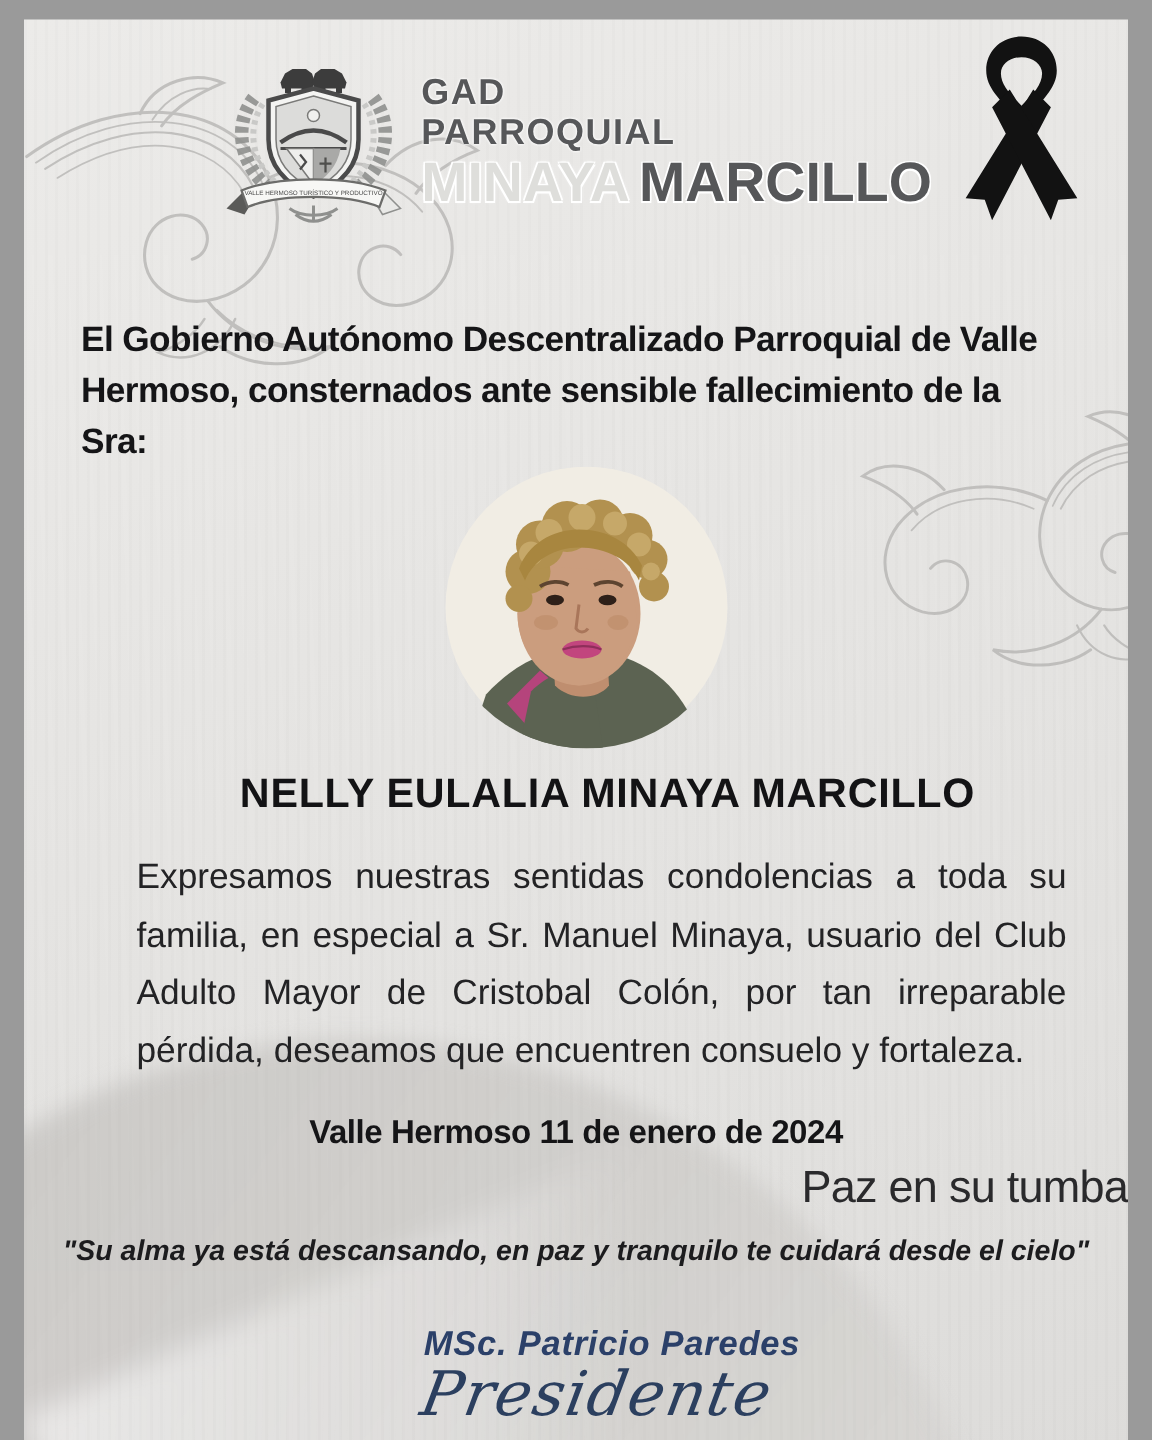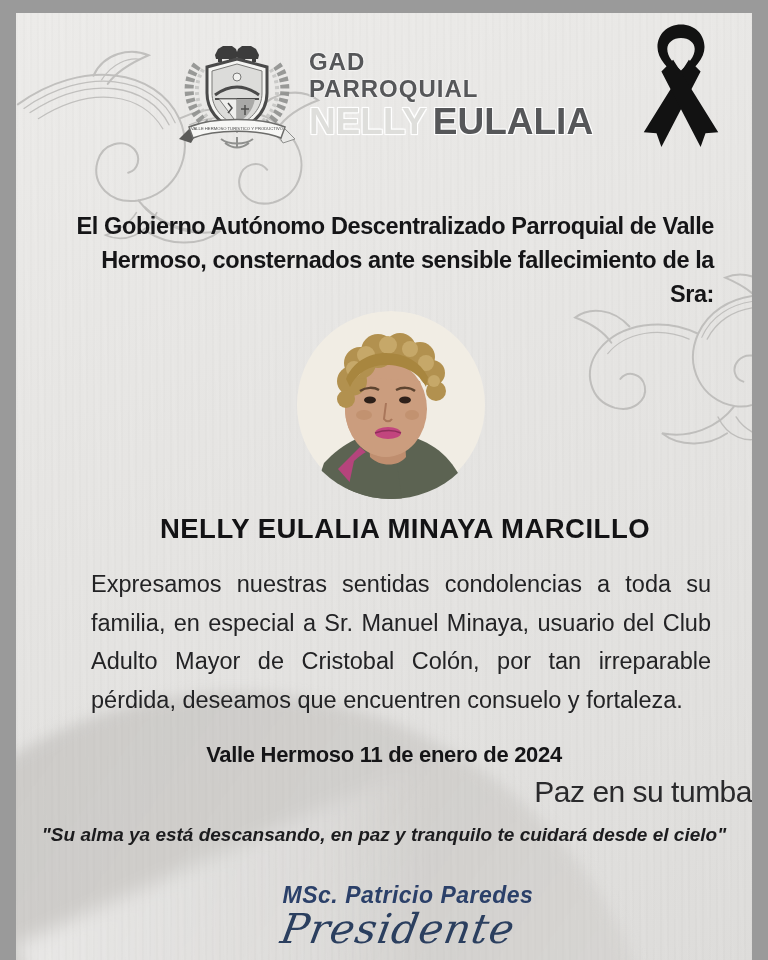--- a/index.html
+++ b/index.html
@@ -60,21 +60,21 @@
   }
   .logo-hermoso{
     color:#565759;margin-left:6px;
     text-shadow:-1px -1px 0 #fff,1px -1px 0 #fff,-1px 1px 0 #fff,1px 1px 0 #fff;
   }
   .ribbon{position:absolute;top:4px;right:22px;width:98px;height:150px;z-index:3;}
 
   
   .intro{
     position:absolute;top:196px;left:38px;right:38px;z-index:3;margin:0;
-    text-align:right;font-weight:bold;font-size:23.5px;line-height:34px;
+    text-align:left;font-weight:bold;font-size:23.5px;line-height:34px;
     letter-spacing:-0.4px;color:#151517;
   }
   .photo{
     position:absolute;top:298px;left:278px;width:194px;height:188px;z-index:3;
     border-radius:50%;overflow:hidden;
   }
   .name{
     position:absolute;top:500px;left:0;width:100%;z-index:3;margin:0;
     text-align:center;font-size:27.5px;font-weight:bold;letter-spacing:0.5px;color:#131315;padding-left:21px;
   }
@@ -181,21 +181,21 @@
 
         <path d="M18 94 C42 84 90 84 114 94 L110 105 C88 96 44 96 22 105 Z" fill="#f7f7f5" stroke="#6c6c6a" stroke-width="1.5"></path>
         <text x="66" y="97" text-anchor="middle" font-size="4.2" fill="#4a4a4a" font-family="Liberation Sans, sans-serif">VALLE HERMOSO TURÍSTICO Y PRODUCTIVO</text>
 
         <path d="M50 106 C58 112 74 112 82 106 M54 110 C62 116 70 116 78 110 M66 104 l0 10" stroke="#8f908e" stroke-width="2" fill="none"></path>
       </svg>
     </div>
     <div class="logo-text">
       <span class="logo-gad">GAD</span>
       <span class="logo-parr">PARROQUIAL</span>
-      <span class="logo-vh"><span class="logo-valle">NELLY</span><span class="logo-hermoso">EULALIA</span></span>
+      <span class="logo-vh"><span class="logo-valle">MINAYA</span><span class="logo-hermoso">MARCILLO</span></span>
     </div>
   </header>
 
   <div class="ribbon">
     <svg width="98" height="150" viewBox="0 0 100 150">
       <g fill="#121212">
         <path fill-rule="evenodd" d="M50 6 C36 6 26 16 26 29 C26 41 36 50 50 64 C64 50 74 41 74 29 C74 16 64 6 50 6 Z M50 20 C58 20 64 25 64 31 C64 39 58 45 50 53 C42 45 36 39 36 31 C36 25 42 20 50 20 Z"></path>
         <path d="M58 42 L12 116 L25 117 L30 131 L70 54 Z"></path>
         <path d="M42 42 L88 116 L75 117 L70 131 L30 54 Z"></path>
       </g>

